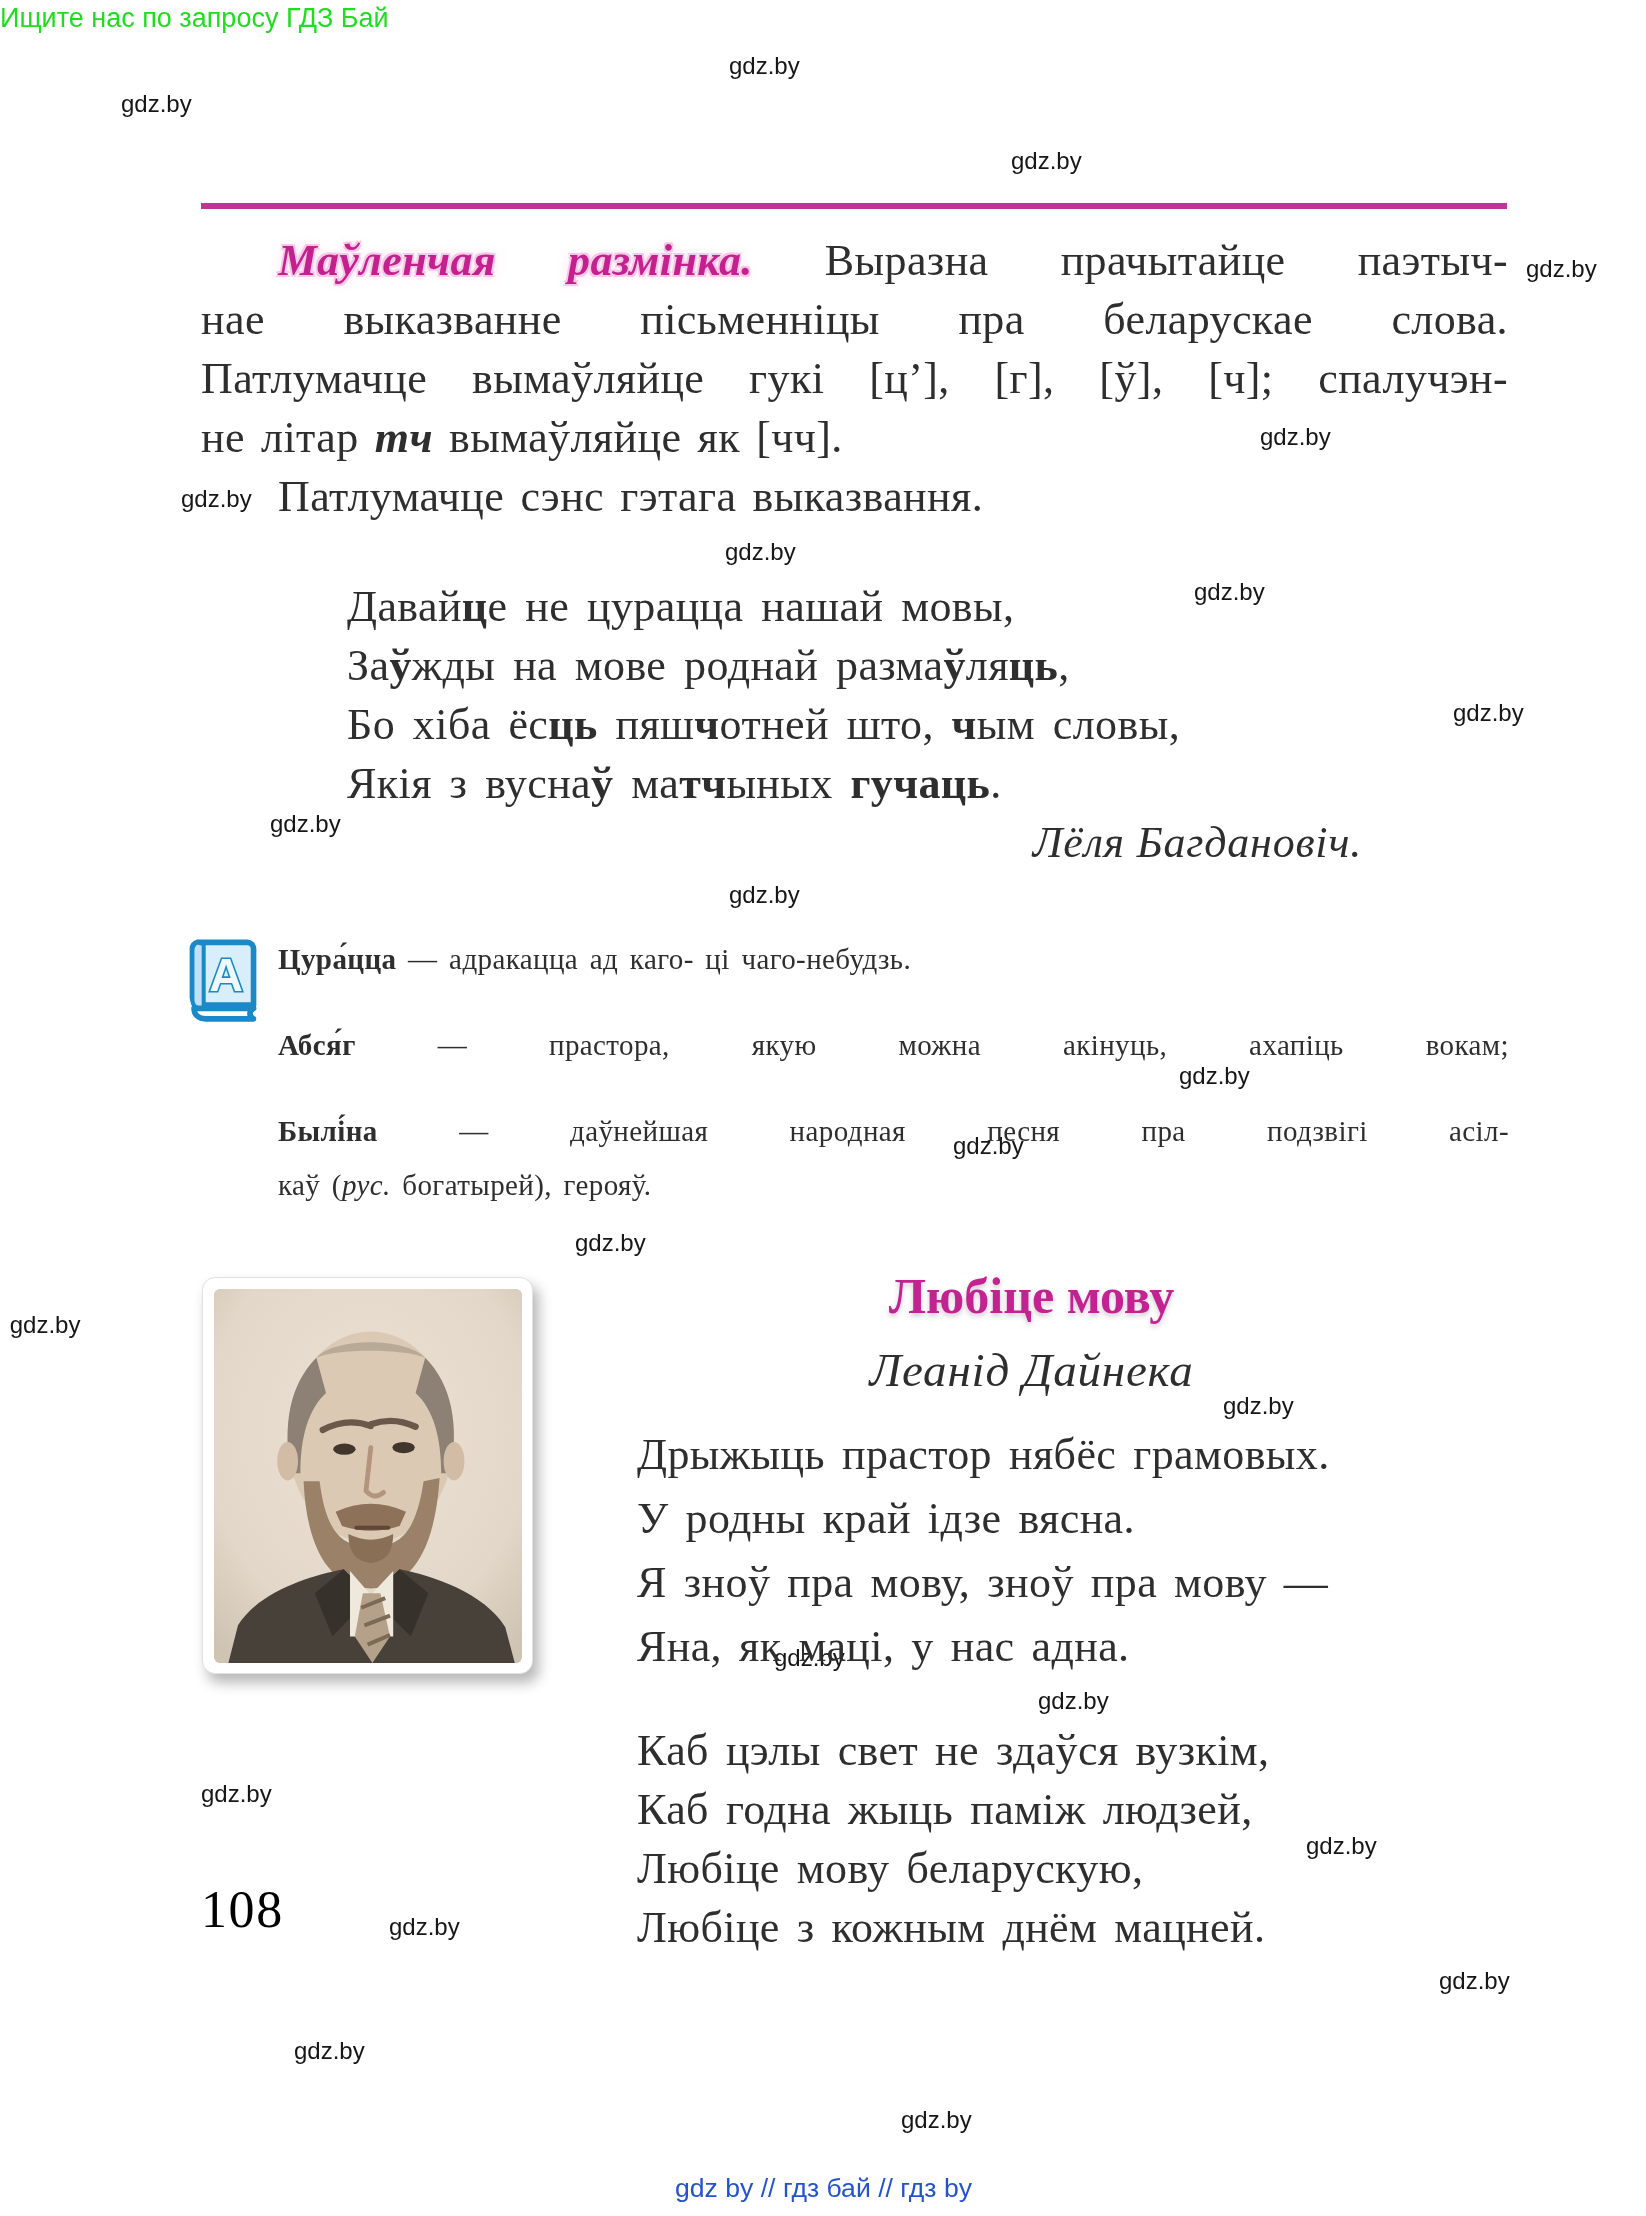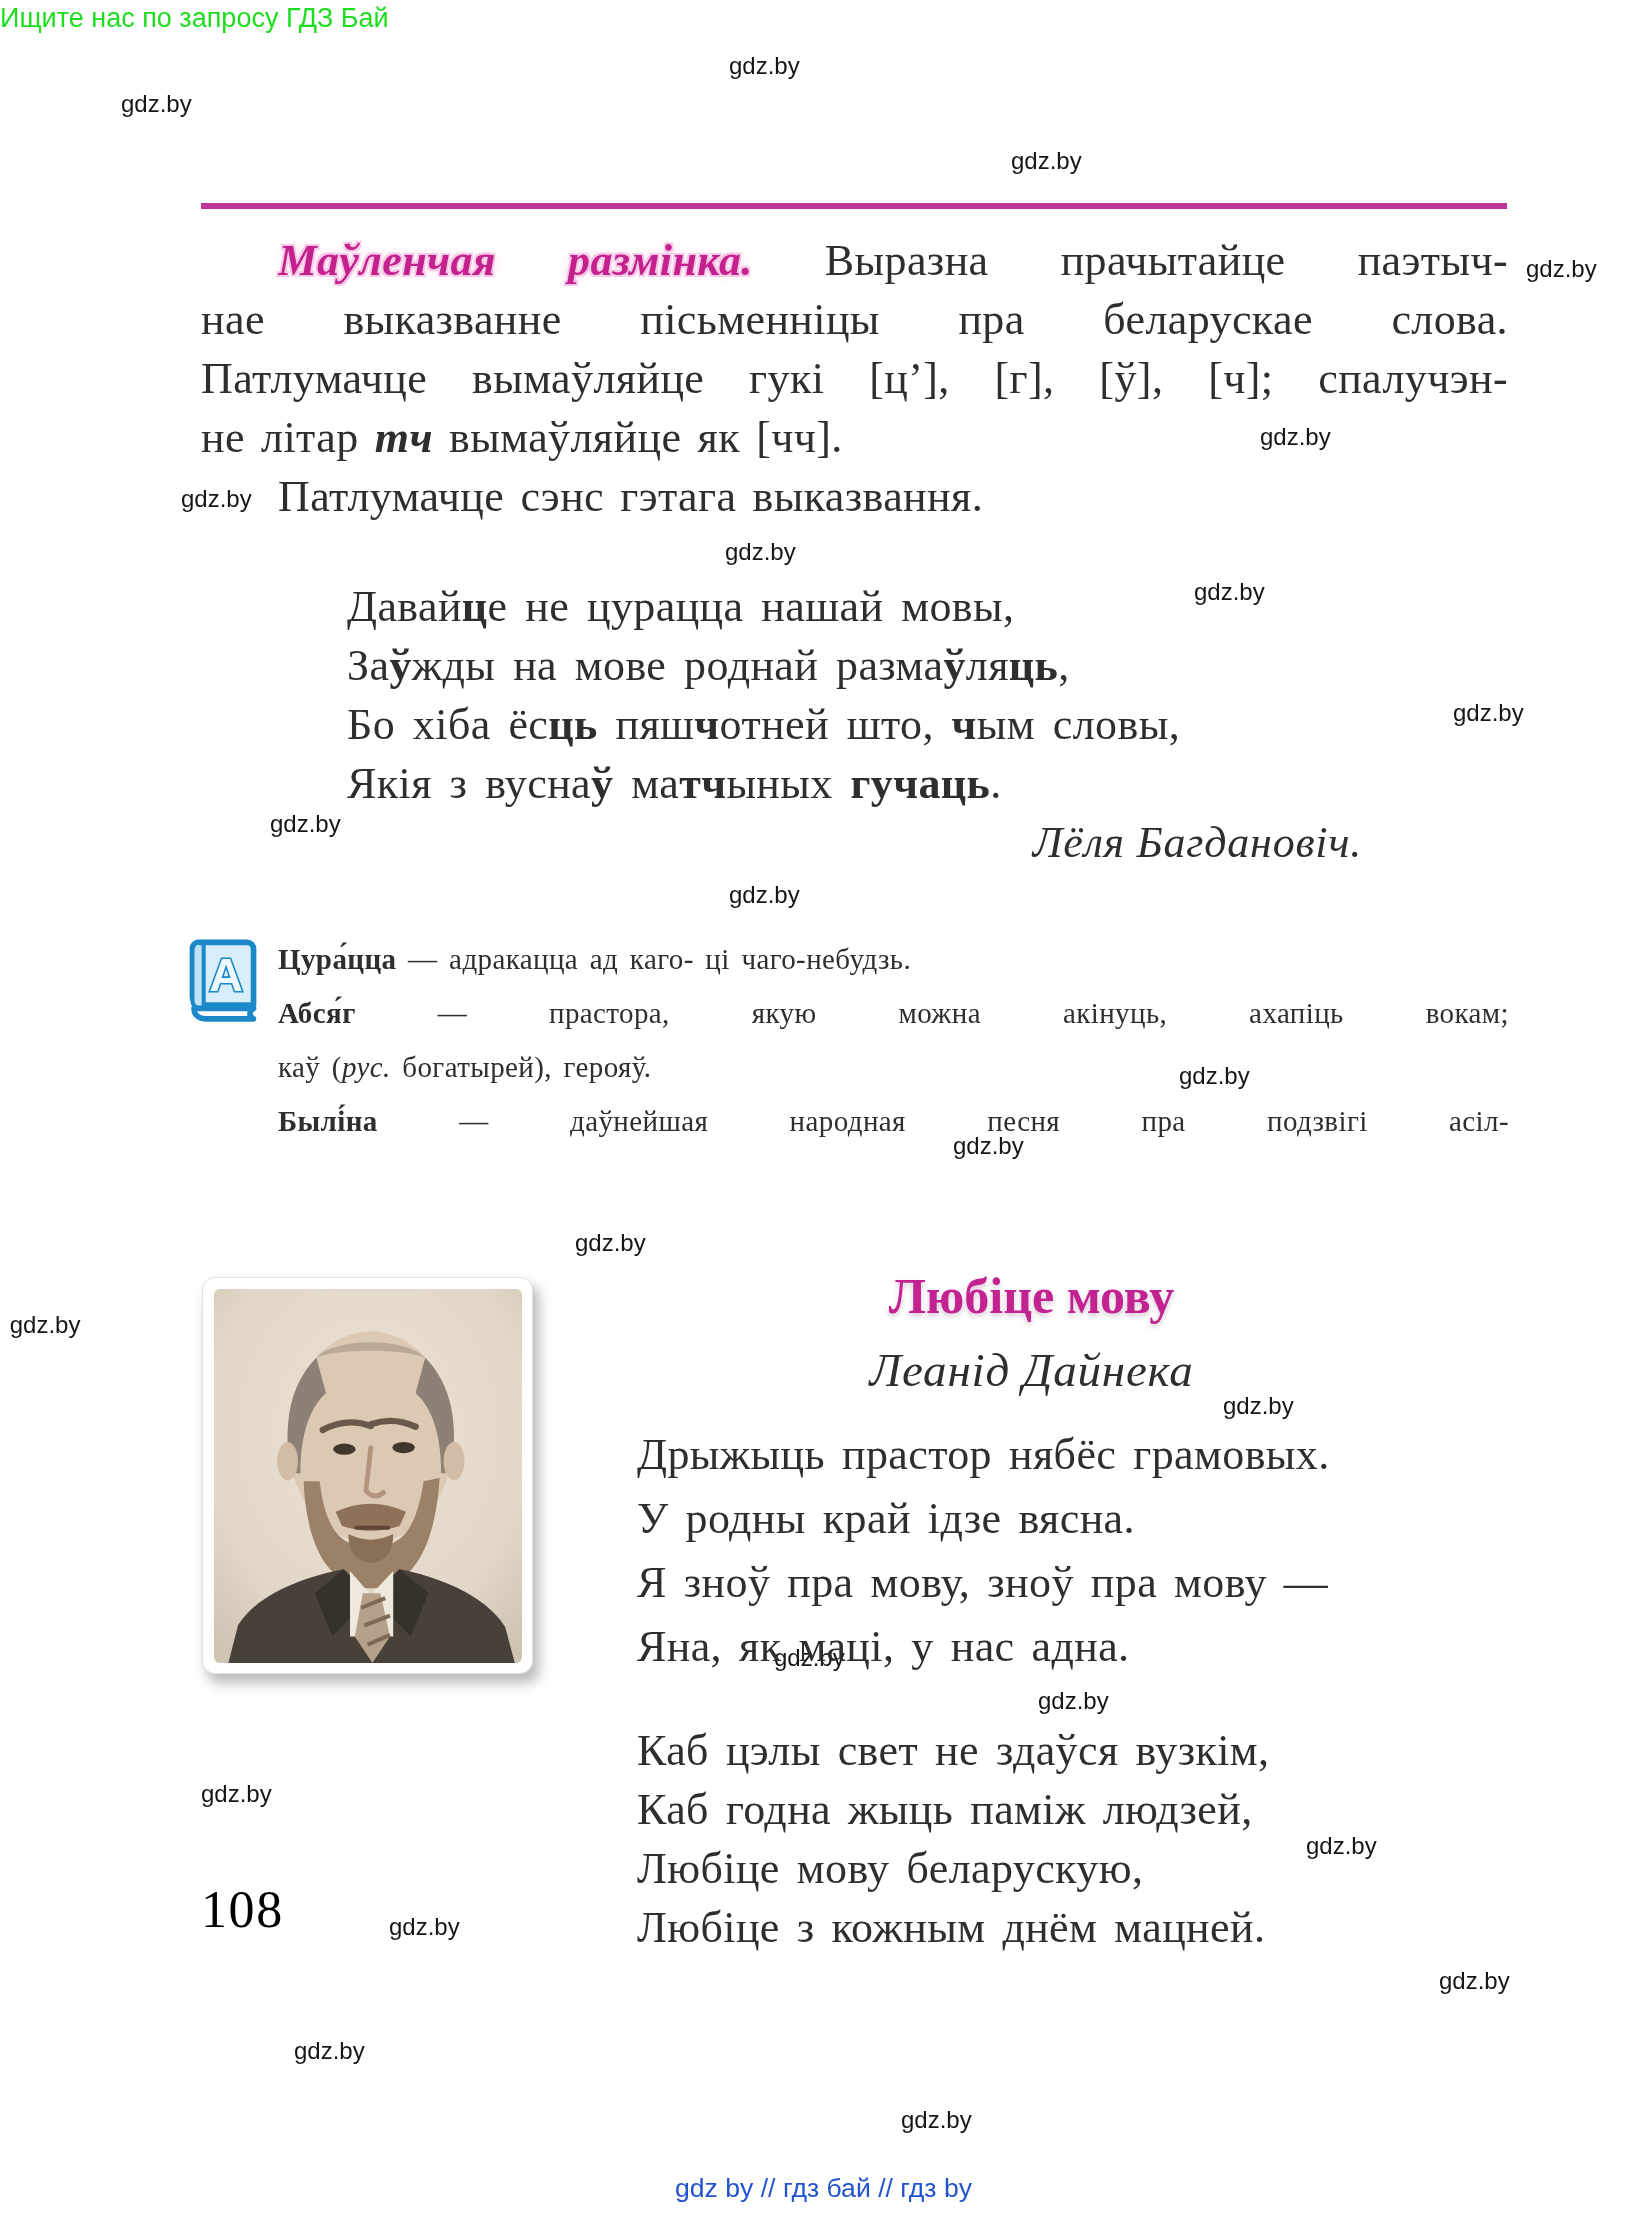--- a/index.html
+++ b/index.html
@@ -33,21 +33,21 @@
   
   .poem1{position:absolute;left:347px;top:577px;font-size:44px;line-height:59px;
          letter-spacing:0.4px;word-spacing:6.4px;white-space:nowrap;font-family:Liberation Serif, serif;}
   .poem-author{position:absolute;left:806px;top:817px;width:556px;text-align:right;
                font-size:44px;font-style:italic;letter-spacing:0.8px;}
 
   
   .dict-icon{position:absolute;left:186px;top:936px;width:74px;height:90px;}
   .dict{position:absolute;left:278px;top:932px;width:1231px;font-size:29px;line-height:54px;
         letter-spacing:0.4px;word-spacing:4px;}
-  .dline.just{text-align:justify;text-align-last:justify;}
+  .dline.just{text-align:justify;text-align-last:justify;margin-top:32px;}
 
   
   .photo-card{position:absolute;left:202px;top:1277px;width:331px;height:397px;background:#ffffff;
               border:0.8px solid #e3e1de;border-radius:13px;box-shadow:5.6px 8.9px 13px rgba(0,0,0,.28);
               box-sizing:border-box;padding:10.5px;}
   .photo-inner{width:100%;height:100%;border-radius:6.4px;overflow:hidden;background:#e6dccf;}
   .photo-inner svg{display:block;width:100%;height:100%;}
 
   
   .sec2-title{position:absolute;left:564px;top:1267px;width:935px;text-align:center;
@@ -126,22 +126,22 @@
       <path d="M14 8 c-4 2 -6 5 -6 10 v62 c0 6 4 9 8 10 l6 0 V10 z" fill="#bfe0f5" stroke="#1b89c7" stroke-width="5" stroke-linejoin="round"></path>
       <path d="M10 90 c0 8 6 13 14 13 h60 c-6 -3 -6 -10 0 -13 z" fill="#ffffff" stroke="#1b89c7" stroke-width="7" stroke-linejoin="round"></path>
       <text x="50" y="68" text-anchor="middle" font-family="Liberation Sans, DejaVu Sans, sans-serif" font-size="58" font-weight="bold" fill="#eef8ff" stroke="#1b89c7" stroke-width="4" paint-order="stroke">A</text>
     </svg>
   </div>
 
   <div class="dict">
 
   <div class="dline"><span class="b">Цура́цца</span><span> — адракацца ад каго- ці чаго-небудзь.</span></div>
       <div class="dline just"><span class="b">Абся́г</span><span> — прастора, якую можна акінуць, ахапіць вокам;</span></div>
+      <div class="dline just"><span class="b">Былі́на</span><span> — даўнейшая народная песня пра подзвігі асіл-</span></div>
       <div class="dline"><span>каў (</span><span class="i">рус.</span><span> богатырей), герояў.</span></div>
-      <div class="dline just"><span class="b">Былі́на</span><span> — даўнейшая народная песня пра подзвігі асіл-</span></div>
     </div>
 
   <div class="photo-card">
     <div class="photo-inner">
       <svg viewBox="0 0 385 467" xmlns="http://www.w3.org/2000/svg" preserveAspectRatio="none">
         <defs>
           <radialGradient id="pbg" cx="50%" cy="38%" r="75%">
             <stop offset="0%" stop-color="#ece2d4"></stop>
             <stop offset="70%" stop-color="#e2d7c8"></stop>
             <stop offset="100%" stop-color="#cfc3b2"></stop>

